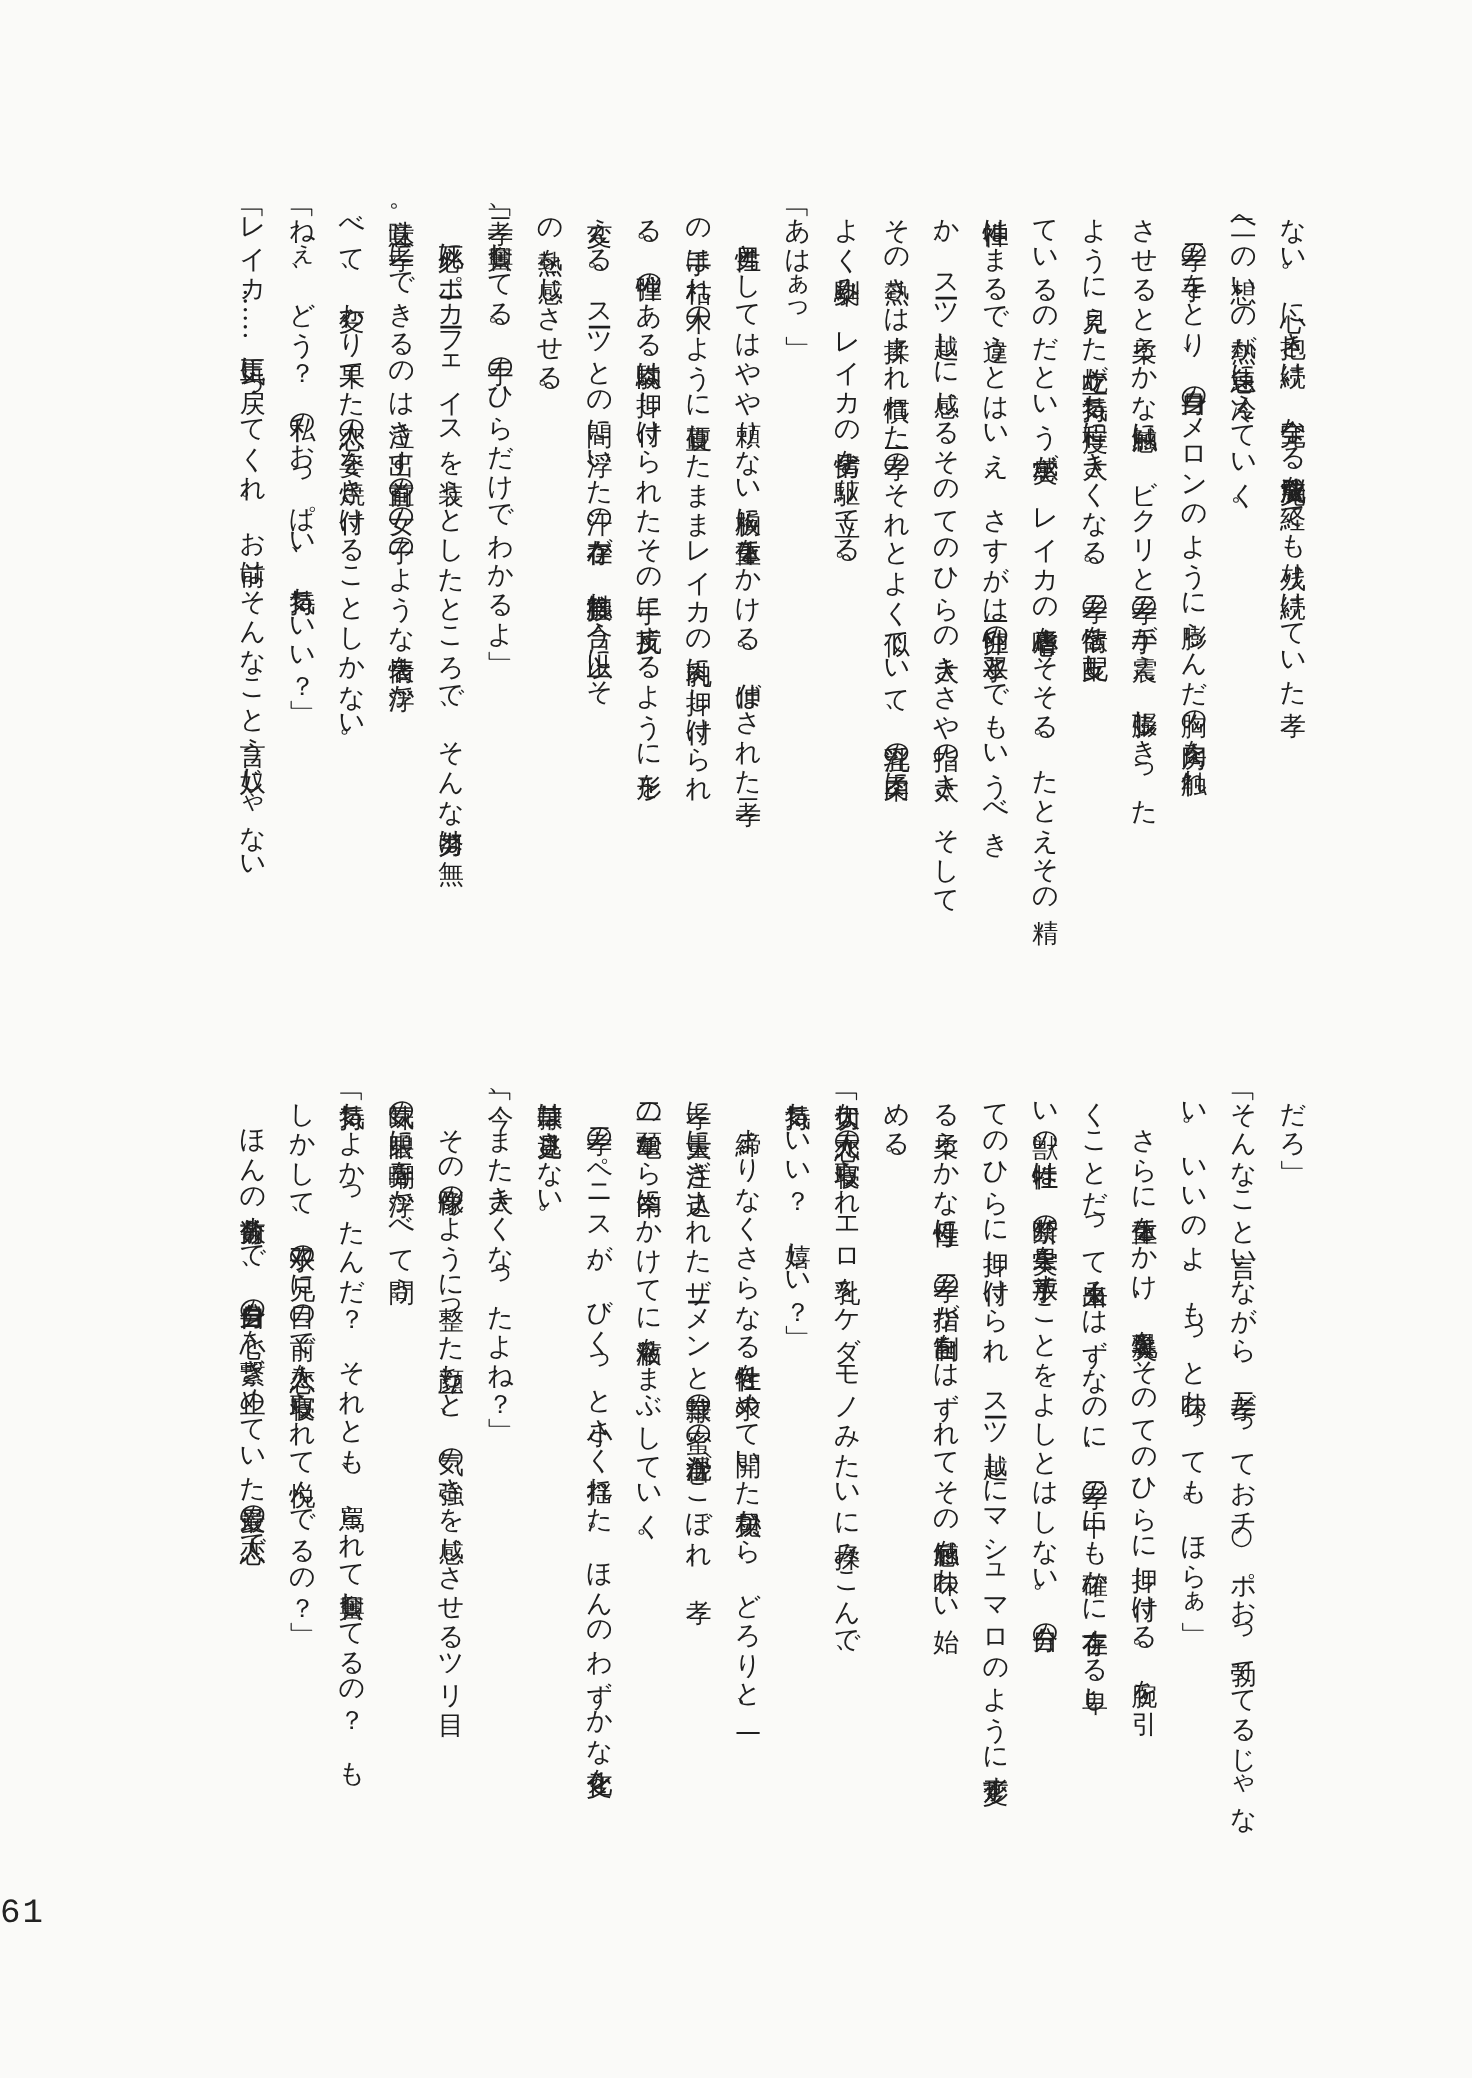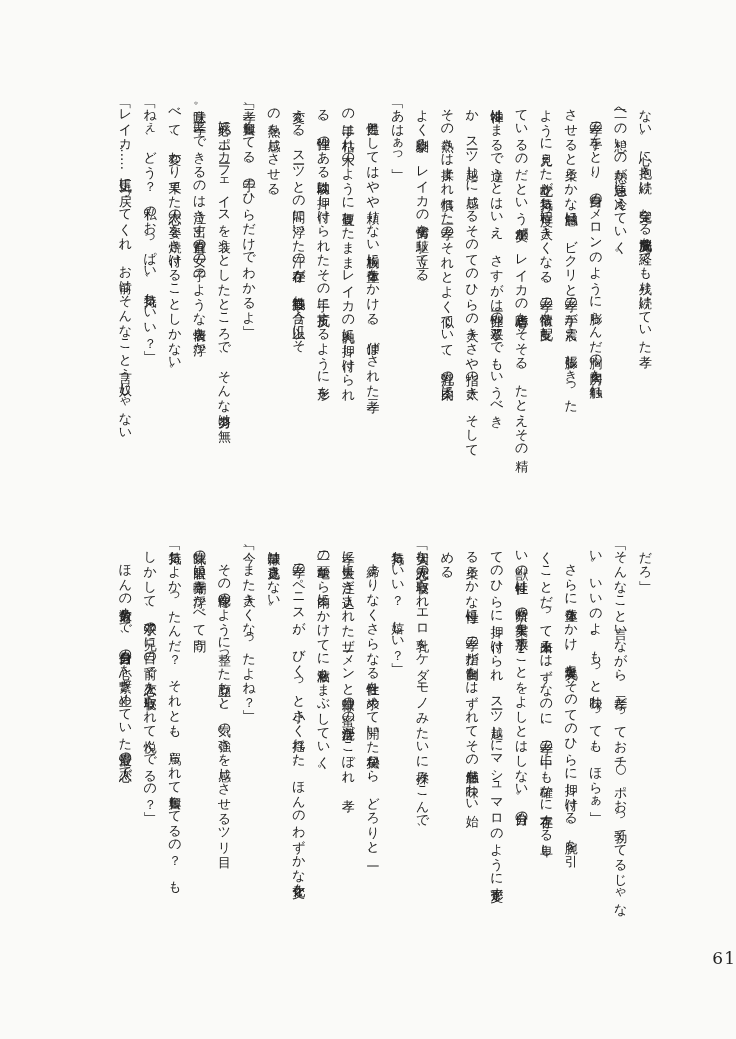--- a/index.html
+++ b/index.html
@@ -29,24 +29,25 @@
   .text-block.top { top: 100px; }
   .text-block.bottom { top: 542px; }
   .tline {
     white-space: pre;
   }
   .page-number {
     position: absolute;
     top: 948px;
     left: 0;
     width: 736px;
-    text-align: right;
+    text-align: left;
     font-size: 17px;
     color: #222222;
     letter-spacing: 1px;
+    font-family: Liberation Mono, monospace;
   }
 </style>
 </head>
 <body>
 
 <div class="page">
   <div class="text-block top">
       <div class="tline">ない。心に抱き続け、完全なる洗脳完成を経ても残り続けていた孝</div>
       <div class="tline">二への想いの熱が急速に冷えていく。</div>
       <div class="tline">　孝二の手をとり、自身のメロンのように膨らんだ胸の肉房を触れ</div>

